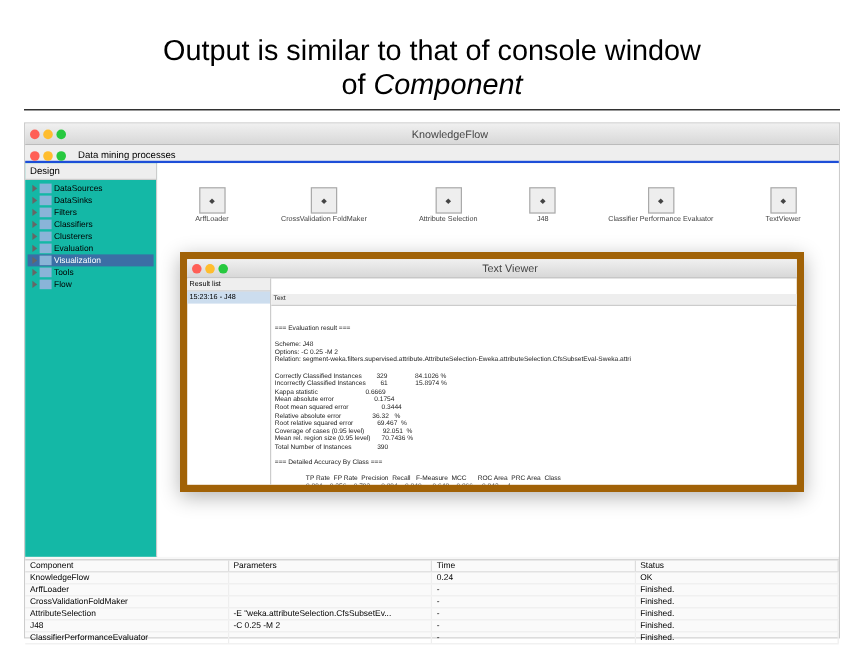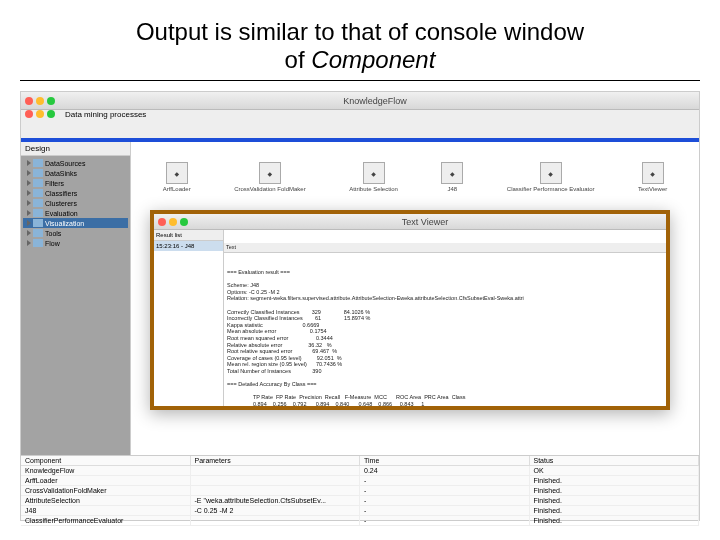--- a/index.html
+++ b/index.html
@@ -1,47 +1,47 @@
 <!DOCTYPE html>
 <html><head>
 <meta charset="utf-8">
 <style>
 * { margin: 0; padding: 0; box-sizing: border-box; font-family: Arial, sans-serif; }
 body { width: 720px; height: 540px; background: #fff; overflow: hidden; }
-.slide { width: 720px; height: 540px; padding: 10px 20px; }
+.slide { width: 720px; height: 540px; padding: 21px 20px; }
 .title { font-size: 24px; text-align: center; margin: 8px 0 4px; }
 .title em { font-style: italic; }
 .hr { border: none; border-top: 1px solid #000; margin: 6px 0 10px; }
 
 .app { border: 1px solid #ccc; width: 680px; height: 430px; margin: 0 auto; background: #f7f7f7; position: relative; font-size: 8px; }
 .titlebar { height: 18px; background: linear-gradient(#f0f0f0,#d8d8d8); display: flex; align-items: center; padding: 0 4px; border-bottom: 1px solid #bbb; }
 .traffic { display: flex; gap: 3px; }
 .dot { width: 8px; height: 8px; border-radius: 50%; }
 .red { background: #ff5f56; } .yel { background: #ffbd2e; } .grn { background: #27c93f; }
 .tbt { flex: 1; text-align: center; font-size: 9px; color: #444; }
-.toolbar { height: 32px; background: #eee; border-bottom: 4px solid #1d4ed8; display:flex; align-items:flex-start; gap:4px; padding:0 4px;}
+.toolbar { height: 15px; background: #eee; border-bottom: 2px solid #1d4ed8; display:flex; align-items:flex-end; gap:4px; padding:0 4px;}
 .tb-btn { width:10px; height:10px; background:#ddd; border:1px solid #bbb; }
 .tb-drop { margin:0 auto; padding:1px 8px; background:#fff; border:1px solid #999; font-size:8px; }
 .tb-icons { display:flex; gap:2px; margin-left:auto;}
 .tb-i { width:12px; height:12px; background:#e8e8e8; border:1px solid #bbb;}
 
 .mainrow { display: flex; height: calc(100% - 100px); }
-.sidebar { width: 110px; background: #a3a3a3; border-right: 1px solid #ccc; }
+.sidebar { width: 110px; background: #14b8a6; border-right: 1px solid #ccc; }
 .dtab { padding: 2px 4px; background: #eee; border-bottom: 1px solid #ccc; font-size: 8px; }
 .tree { padding: 2px; font-size: 7px; }
 .tree div { padding: 1px 0 1px 4px; display:flex; align-items:center; gap:2px;}
 .tri { display:inline-block; width:0;height:0; border-left:4px solid #666; border-top:3px solid transparent; border-bottom:3px solid transparent;}
 .fold { width:10px;height:8px; background:#8ab4d8; display:inline-block;}
 .sel { background:#3b6ea5; color:#fff;}
 .canvas { flex:1; background:#fff; position:relative; }
 .flow { display:flex; justify-content:space-around; align-items:center; padding: 20px 10px; }
 .node { display:flex; flex-direction:column; align-items:center; gap:2px; font-size:6px; color:#444;}
 .node-ic { width:22px; height:22px; background:#eee; border:1px solid #aaa; display:flex; align-items:center; justify-content:center;}
 
-.resultwin { position:absolute; left:150px; top:210px; width:520px; height:200px; background:#fff; box-shadow:0 4px 16px rgba(0,0,0,.3); border:4px solid #a16207;}
+.resultwin { position:absolute; left:150px; top:210px; width:520px; height:200px; background:#fff; box-shadow:0 4px 16px rgba(0,0,0,.3); border:6px solid #a16207;}
 .resultwin .titlebar { height:16px;}
 .resbody { display:flex; height:calc(100% - 16px);}
 .reslist { width:70px; border-right:1px solid #ccc; font-size:6px;}
 .reslist .hd { padding:2px; background:#eee; border-bottom:1px solid #ccc;}
 .reslist .it { padding:2px; background:#cde;}
 .restext { flex:1; font-family: monospace; font-size:5.5px; line-height:1.2; padding:3px; overflow:hidden; white-space:pre; color:#222;}
 .restext .hd2 { padding:1px 2px; background:#eee; border-bottom:1px solid #ccc; margin:-3px -3px 3px;}
 
 .bottom { position:absolute; bottom:0; left:0; right:0; height:65px; background:#fafafa; border-top:1px solid #ccc; font-size:7px;}
 .status { display:flex; border-bottom:1px solid #ddd;}

